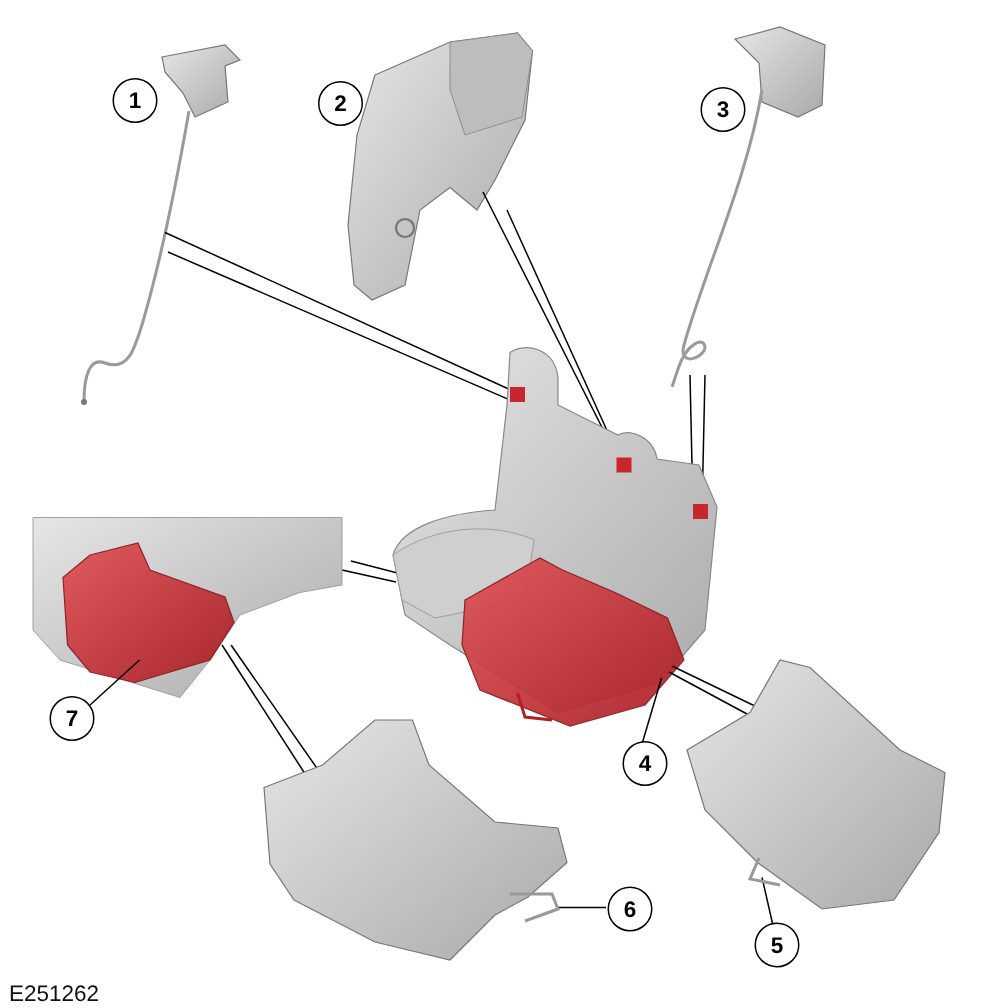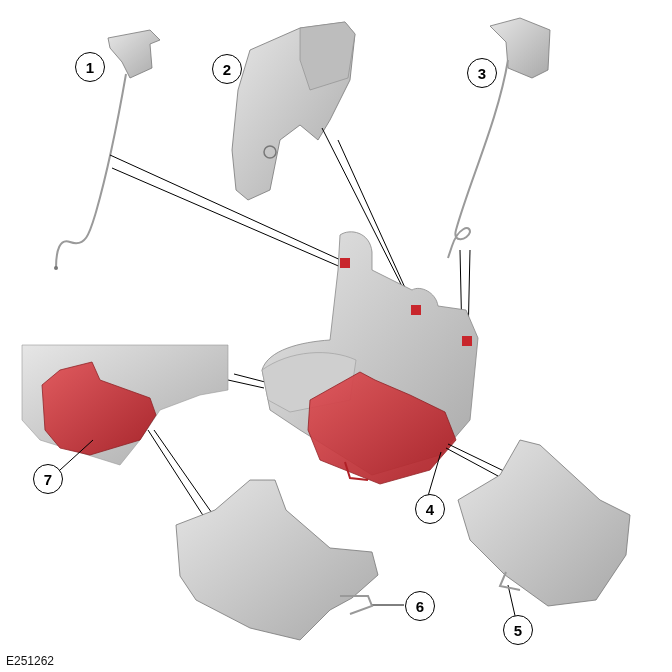--- a/index.html
+++ b/index.html
@@ -3,21 +3,21 @@
 <meta charset="utf-8">
 <style>
   html, body { margin: 0; padding: 0; background: #ffffff; }
   body { width: 672px; height: 672px; position: relative; overflow: hidden;
          font-family: "Liberation Sans", sans-serif; }
   #diagram { position: absolute; left: 0; top: 0; width: 672px; height: 672px; }
   .callout { position: absolute; width: 30px; height: 30px; border: 1px solid #000;
              border-radius: 50%; background: #fff; display: flex; align-items: center;
              justify-content: center; font-size: 15px; font-weight: bold; color: #000;
              box-sizing: border-box; cursor: pointer; }
-  .figure-id { position: absolute; left: 6px; top: 654px; font-size: 12px; color: #111; }
+  .figure-id { position: absolute; left: 6px; top: 654px; font-size: 15px; color: #111; }
   .part { cursor: pointer; }
 </style>
 </head>
 <body>
 
 <svg id="diagram" viewBox="0 0 672 672" xmlns="http://www.w3.org/2000/svg">
   <defs>
     <linearGradient id="grey" x1="0" y1="0" x2="1" y2="1">
       <stop offset="0" stop-color="#e6e6e6"></stop>
       <stop offset="1" stop-color="#a9a9a9"></stop>

